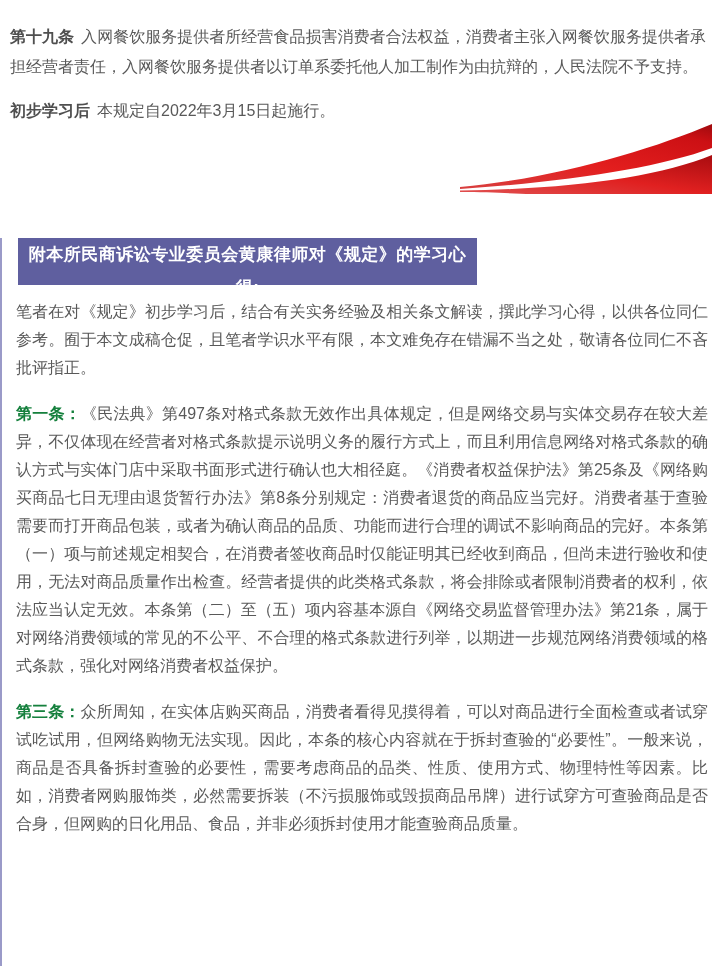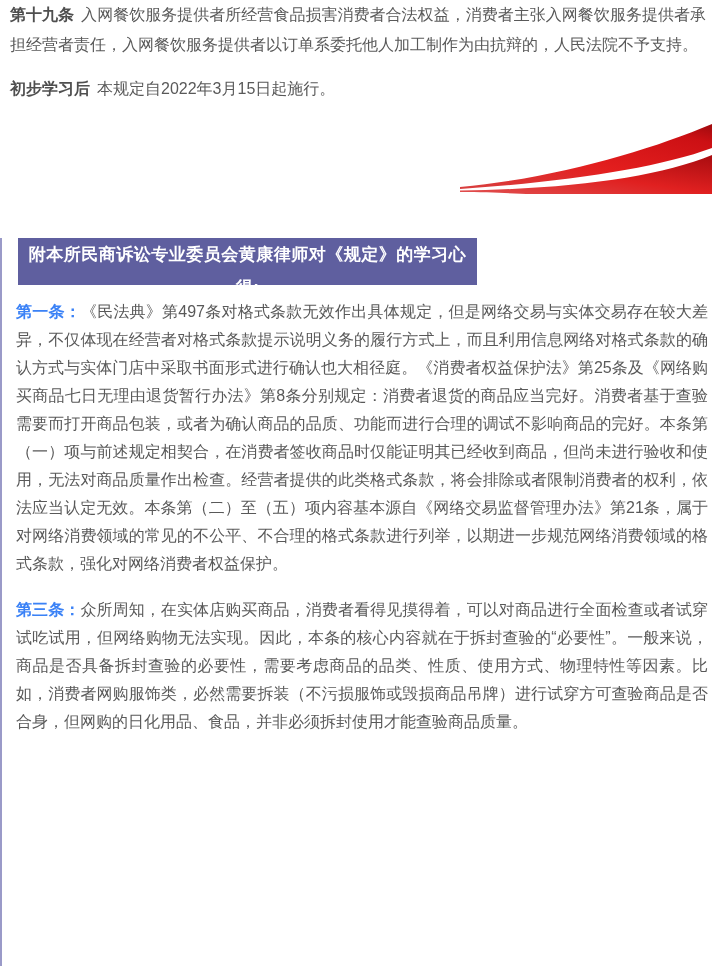--- a/index.html
+++ b/index.html
@@ -5,21 +5,21 @@
   html, body { margin: 0; padding: 0; }
   body {
     width: 714px; height: 966px;
     background: #ffffff;
     font-family: "Liberation Sans", "DejaVu Sans", sans-serif;
     color: #595959;
     position: relative;
     overflow: hidden;
   }
   .top-block {
-    padding: 0 8px 0 10px;
+    padding: 22px 8px 0 10px;
   }
   .article {
     font-size: 16px;
     line-height: 30px;
     text-align: justify;
     margin: 0 0 14px 0;
   }
   .article b {
     color: #4f4f4f;
     margin-right: 7px;
@@ -51,21 +51,21 @@
     margin: 0 0 13px 2px;
     letter-spacing: 0.5px;
   }
   .para {
     font-size: 16px;
     line-height: 28px;
     text-align: justify;
     margin: 0 0 18px 0;
   }
   .para b {
-    color: #3b82f6;
+    color: #15803d;
   }
 </style>
 </head>
 <body>
 
 <div class="page">
 
   <div class="top-block">
     <p class="article">
       <b>第十九条</b><span>入网餐饮服务提供者所经营食品损害消费者合法权益，消费者主张入网餐饮服务提供者承担经营者责任，入网餐饮服务提供者以订单系委托他人加工制作为由抗辩的，人民法院不予支持。</span>
@@ -91,20 +91,21 @@
         </linearGradient>
       </defs>
       <path d="M252,0 C190,26 98,54 0,63 L0,65 C105,58 198,44 252,24 Z" fill="url(#redg1)"></path>
       <path d="M252,31 C198,53 112,65 0,66.5 L0,68 C30,68 52,69.5 72,70 L252,70 Z" fill="url(#redg2)"></path>
     </svg>
   </div>
 
   <div class="commentary">
     <div class="header-bar">附本所民商诉讼专业委员会黄康律师对《规定》的学习心得:</div>
 
+    <p class="para">笔者在对《规定》初步学习后，结合有关实务经验及相关条文解读，撰此学习心得，以供各位同仁参考。囿于本文成稿仓促，且笔者学识水平有限，本文难免存在错漏不当之处，敬请各位同仁不吝批评指正。</p>
 
     <p class="para">
       <b>第一条：</b><span>《民法典》第497条对格式条款无效作出具体规定，但是网络交易与实体交易存在较大差异，不仅体现在经营者对格式条款提示说明义务的履行方式上，而且利用信息网络对格式条款的确认方式与实体门店中采取书面形式进行确认也大相径庭。《消费者权益保护法》第25条及《网络购买商品七日无理由退货暂行办法》第8条分别规定：消费者退货的商品应当完好。消费者基于查验需要而打开商品包装，或者为确认商品的品质、功能而进行合理的调试不影响商品的完好。本条第（一）项与前述规定相契合，在消费者签收商品时仅能证明其已经收到商品，但尚未进行验收和使用，无法对商品质量作出检查。经营者提供的此类格式条款，将会排除或者限制消费者的权利，依法应当认定无效。本条第（二）至（五）项内容基本源自《网络交易监督管理办法》第21条，属于对网络消费领域的常见的不公平、不合理的格式条款进行列举，以期进一步规范网络消费领域的格式条款，强化对网络消费者权益保护。</span>
     </p>
 
 
     <p class="para">
       <b>第三条：</b><span>众所周知，在实体店购买商品，消费者看得见摸得着，可以对商品进行全面检查或者试穿试吃试用，但网络购物无法实现。因此，本条的核心内容就在于拆封查验的“必要性”。一般来说，商品是否具备拆封查验的必要性，需要考虑商品的品类、性质、使用方式、物理特性等因素。比如，消费者网购服饰类，必然需要拆装（不污损服饰或毁损商品吊牌）进行试穿方可查验商品是否合身，但网购的日化用品、食品，并非必须拆封使用才能查验商品质量。</span>
     </p>
   </div>

